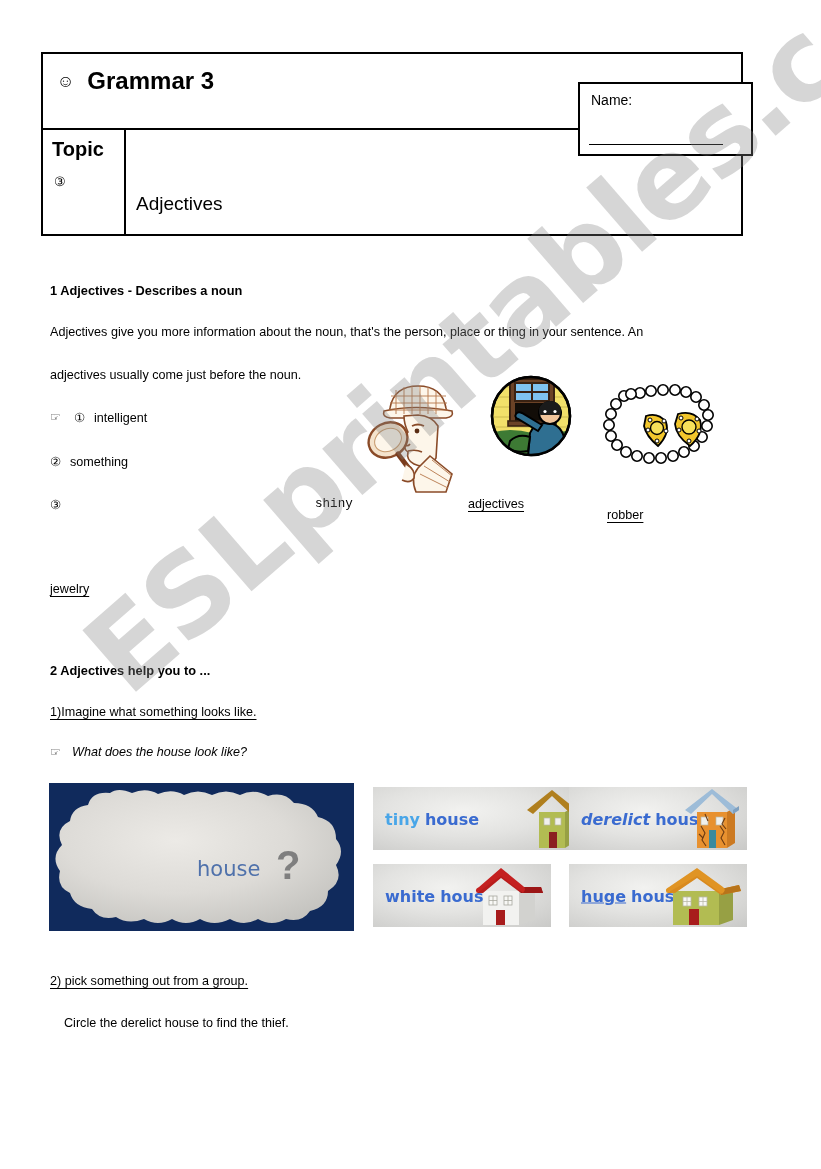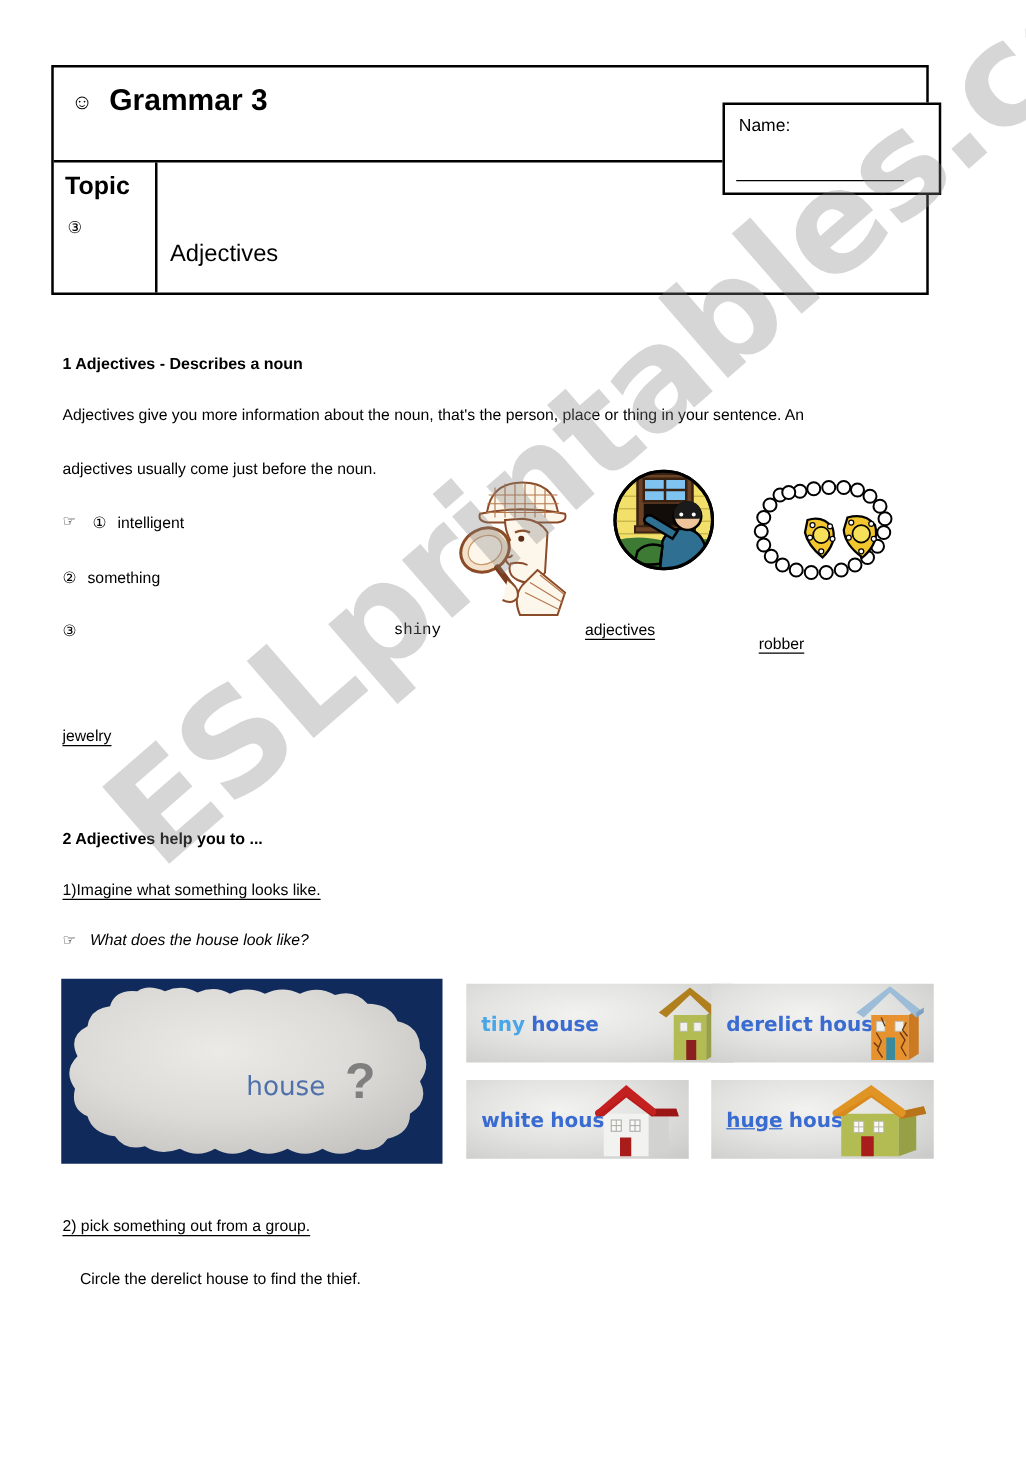--- a/index.html
+++ b/index.html
@@ -444,21 +444,21 @@
       <path d="M12 26 L31 8 L50 26 L56 22 L31 2 L6 22 Z" fill="#b07f1e"></path>
       <path d="M50 26 L56 22 L56 18 L50 22 Z" fill="#8a6318"></path>
       <rect x="23" y="30" width="6" height="7" fill="#f0f0ec" stroke="#b8b8a8" stroke-width="0.7"></rect>
       <rect x="34" y="30" width="6" height="7" fill="#f0f0ec" stroke="#b8b8a8" stroke-width="0.7"></rect>
       <rect x="28" y="44" width="8" height="16" fill="#8b2020"></rect>
     </svg>
   </div>
 
   <div class="house-card" style="left:569px; top:787px; width:178px; height:63px;">
     <span class="card-label">
-      <span class="adj" style="color:#3a6bd0;">derelict</span><span style="color:#3a6bd0;">house</span>
+      <span class="adj" style="color:#3a6bd0;font-style:italic;">derelict</span><span style="color:#3a6bd0;">house</span>
     </span>
     <svg class="card-svg" width="64" height="62" viewBox="0 0 64 62">
       <path d="M16 24 L16 60 L46 60 L46 24 Z" fill="#e8912f"></path>
       <path d="M46 24 L46 60 L54 55 L54 19 Z" fill="#cc7a22"></path>
       <path d="M10 26 L31 6 L52 26 L58 22 L31 1 L4 22 Z" fill="#9dbcd8"></path>
       <path d="M52 26 L58 22 L58 18 L52 22 Z" fill="#7fa0bf"></path>
       <rect x="20" y="29" width="7" height="8" fill="#f0f0ec" stroke="#b8b8a8" stroke-width="0.7"></rect>
       <rect x="35" y="29" width="7" height="8" fill="#f0f0ec" stroke="#b8b8a8" stroke-width="0.7"></rect>
       <rect x="28" y="42" width="7" height="18" fill="#3a8a9e"></rect>
       <g stroke="#6b3a12" stroke-width="1.1" fill="none">

